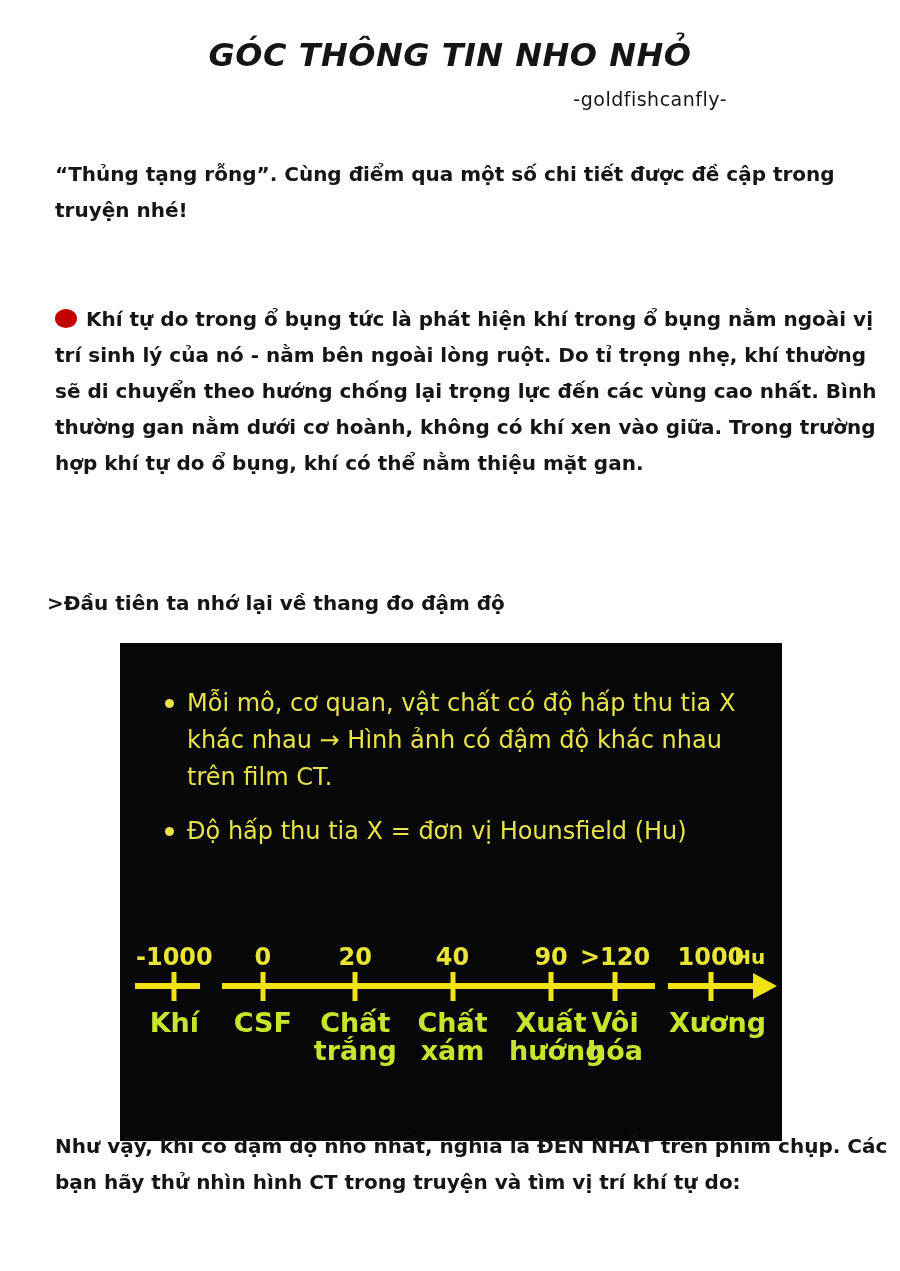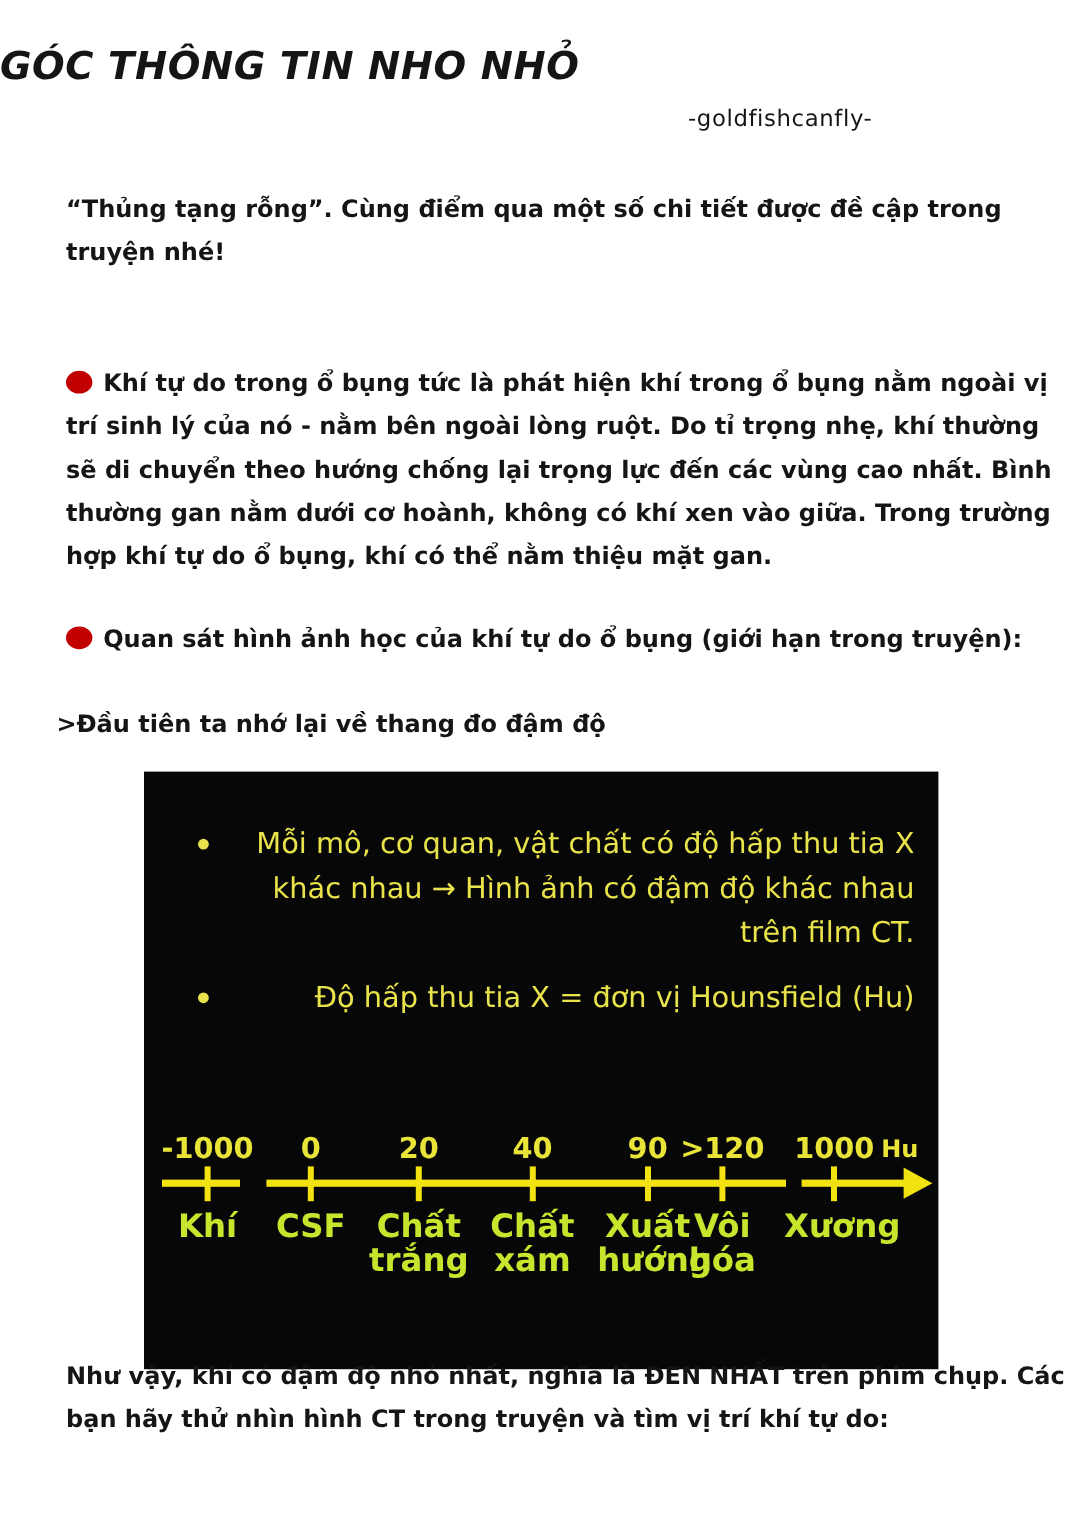--- a/index.html
+++ b/index.html
@@ -1,21 +1,21 @@
 <!DOCTYPE html>
 <html style="--ink: #151515; --accent-red: #c20000; --slide-bg: #070707; --slide-title-yellow: #ffe51a; --bullet-yellow: #e8e34a; --scale-number: #e8e438; --scale-label: #c9e42c; --scale-line: #f2e211;"><head>
 <meta charset="utf-8">
 <style>
   html,body{margin:0;padding:0;background:#ffffff;}
   .page{
     position:relative;width:900px;height:1271px;background:#ffffff;
     font-family:"DejaVu Sans",sans-serif;color:var(--ink,#151515);overflow:hidden;
   }
   .title{
-    position:absolute;top:36px;left:0;right:0;margin:0;
+    position:absolute;top:36px;left:0;right:0;margin:0;text-align:center;
     font-size:32px;font-style:italic;font-weight:bold;letter-spacing:.5px;
   }
   .credit{
     position:absolute;top:88px;left:0;width:727px;text-align:right;
     font-size:19px;font-weight:normal;letter-spacing:.5px;
   }
   .para{
     position:absolute;left:55px;font-size:20px;font-weight:bold;
     line-height:36px;white-space:nowrap;
   }
@@ -32,39 +32,39 @@
     position:absolute;left:120px;top:643px;width:662px;height:498px;
     background:var(--slide-bg,#070707);
   }
   .slide-title{
     margin-top:44px;text-align:center;font-size:37px;font-weight:bold;
     color:var(--slide-title-yellow,#ffe51a);
   }
   .slide-bullets{list-style:none;margin:42px 0 0 45px;padding:0;}
   .slide-bullets li{
     position:relative;padding-left:22px;max-width:575px;white-space:normal;
-    color:var(--bullet-yellow,#e8e34a);font-size:24px;line-height:37px;text-align:right;
+    color:var(--bullet-yellow,#e8e34a);font-size:24px;line-height:37px;
   }
   .slide-bullets li + li{margin-top:17px;}
   .ydot{
     position:absolute;left:0;top:14px;width:9px;height:9px;border-radius:50%;
     background:var(--bullet-yellow,#e8e34a);
   }
   .hu-scale{position:absolute;left:0;top:300px;width:100%;height:140px;font-weight:bold;}
   .seg{position:absolute;top:40px;height:6px;background:var(--scale-line,#f2e211);}
   .seg-left{left:2.3%;width:9.8%;}
   .seg-main{left:15.4%;width:65.4%;}
   .seg-right{left:82.8%;width:13.2%;}
   .arrowhead{
     position:absolute;left:95.6%;top:30px;width:0;height:0;
     border-left:24px solid var(--scale-line,#f2e211);
     border-top:13px solid transparent;border-bottom:13px solid transparent;
   }
   .hu-label{position:absolute;left:92.8%;top:2px;color:var(--scale-number,#e8e438);font-size:20px;}
-  .ticks{position:absolute;left:0;top:0;width:100%;height:100%;}
+  .ticks{position:absolute;left:0;top:0;width:100%;height:100%;padding-left:18px;}
   .tick{position:absolute;top:0;width:0;height:100%;}
   .tick .num{
     position:absolute;top:0;left:0;transform:translateX(-50%);
     color:var(--scale-number,#e8e438);font-size:24px;white-space:nowrap;
   }
   .tick .mark{
     position:absolute;top:29px;left:0;transform:translateX(-50%);
     width:5px;height:29px;background:var(--scale-line,#f2e211);
   }
   .tick .lbl{
@@ -88,23 +88,20 @@
   </div>
 
   <div class="para" id="p2">
     <div class="bline"><span class="red-dot"></span><span>Khí tự do trong ổ bụng tức là phát hiện khí trong ổ bụng nằm ngoài vị</span></div>
     <div class="bline">trí sinh lý của nó - nằm bên ngoài lòng ruột. Do tỉ trọng nhẹ, khí thường</div>
     <div class="bline">sẽ di chuyển theo hướng chống lại trọng lực đến các vùng cao nhất. Bình</div>
     <div class="bline">thường gan nằm dưới cơ hoành, không có khí xen vào giữa. Trong trường</div>
     <div class="bline">hợp khí tự do ổ bụng, khí có thể nằm thiệu mặt gan.</div>
   </div>
 
-  <div class="para" id="p3">
-    <div class="bline"><span class="red-dot"></span><span>Quan sát hình ảnh học của khí tự do ổ bụng (giới hạn trong truyện):</span></div>
-  </div>
 
   <div class="para" id="note">
     <div class="bline">&gt;Đầu tiên ta nhớ lại về thang đo đậm độ</div>
   </div>
 
   <div class="slide">
     <ul class="slide-bullets">
       <li><span class="ydot"></span><span>Mỗi mô, cơ quan, vật chất có độ hấp thu tia X khác nhau → Hình ảnh có đậm độ khác nhau trên film CT.</span></li>
       <li><span class="ydot"></span><span>Độ hấp thu tia X = đơn vị Hounsfield (Hu)</span></li>
     </ul>

